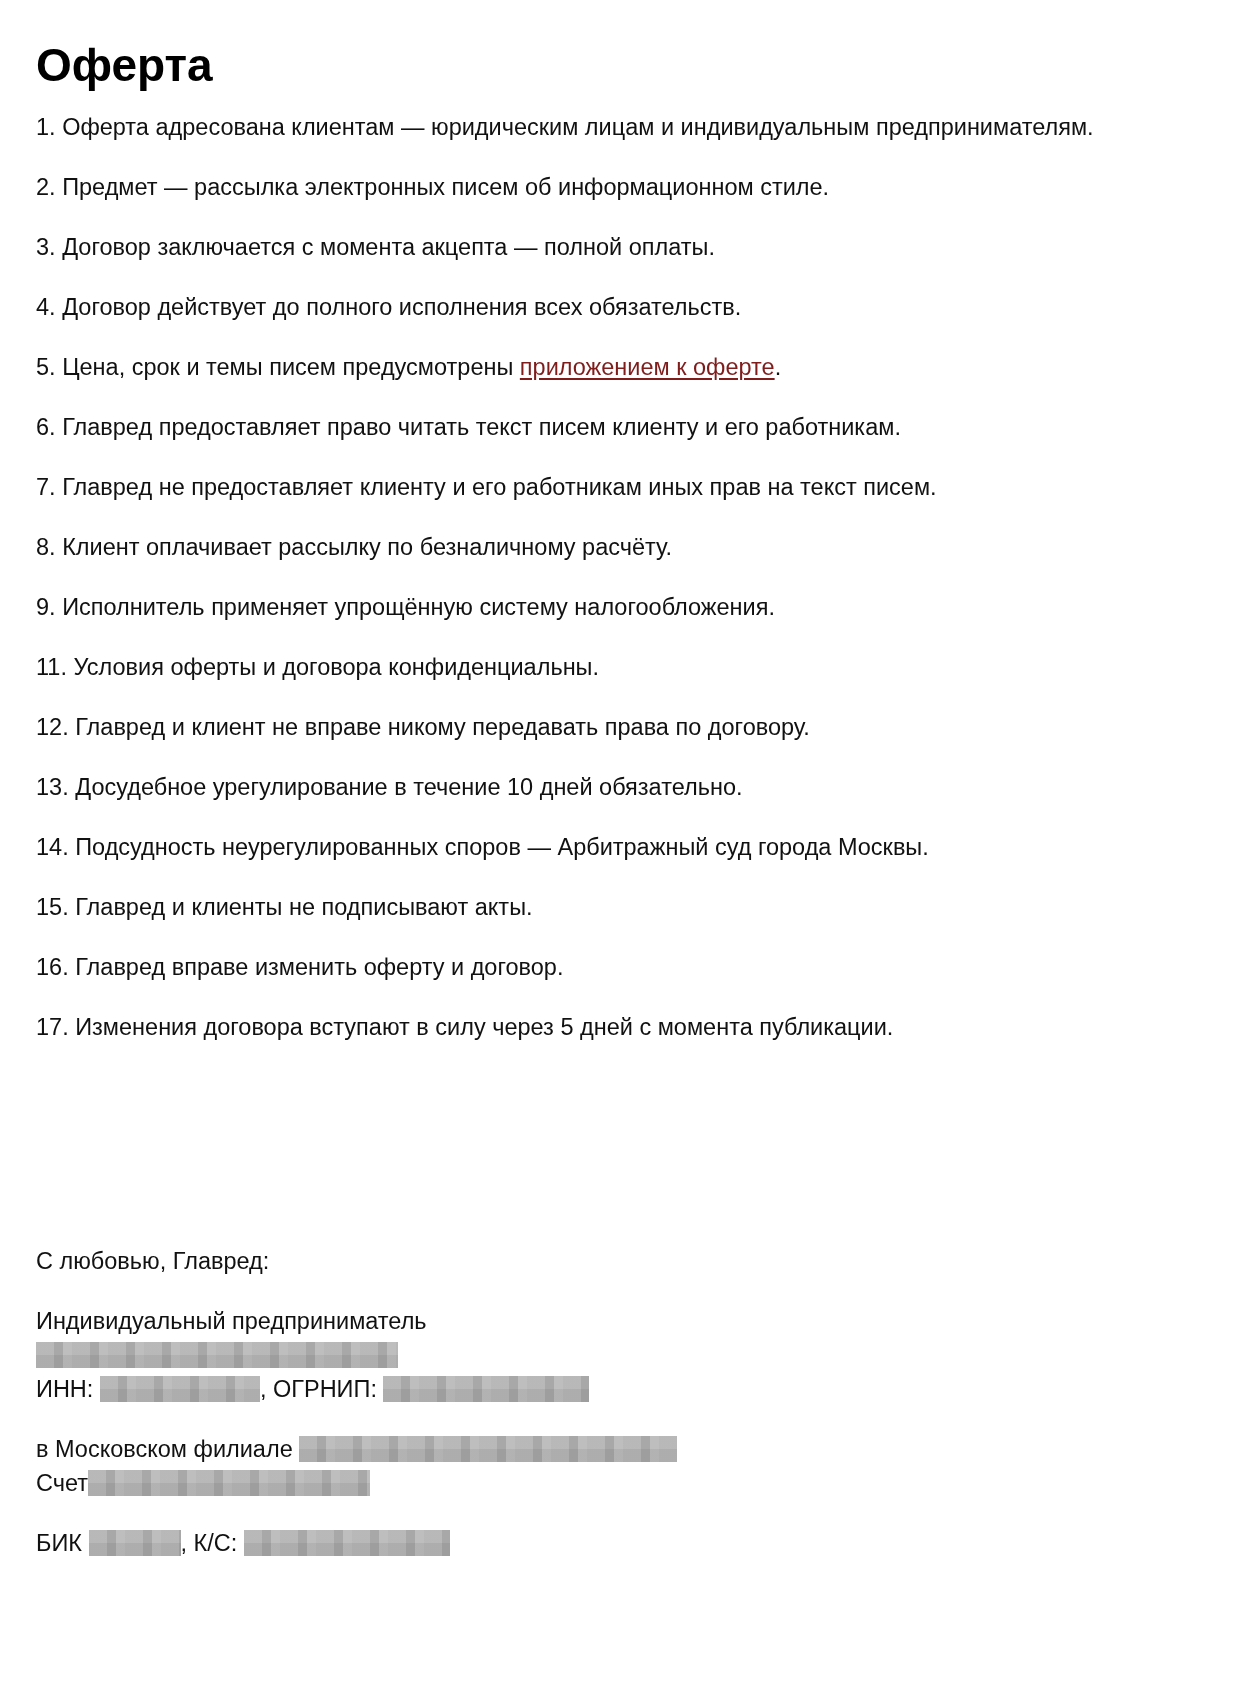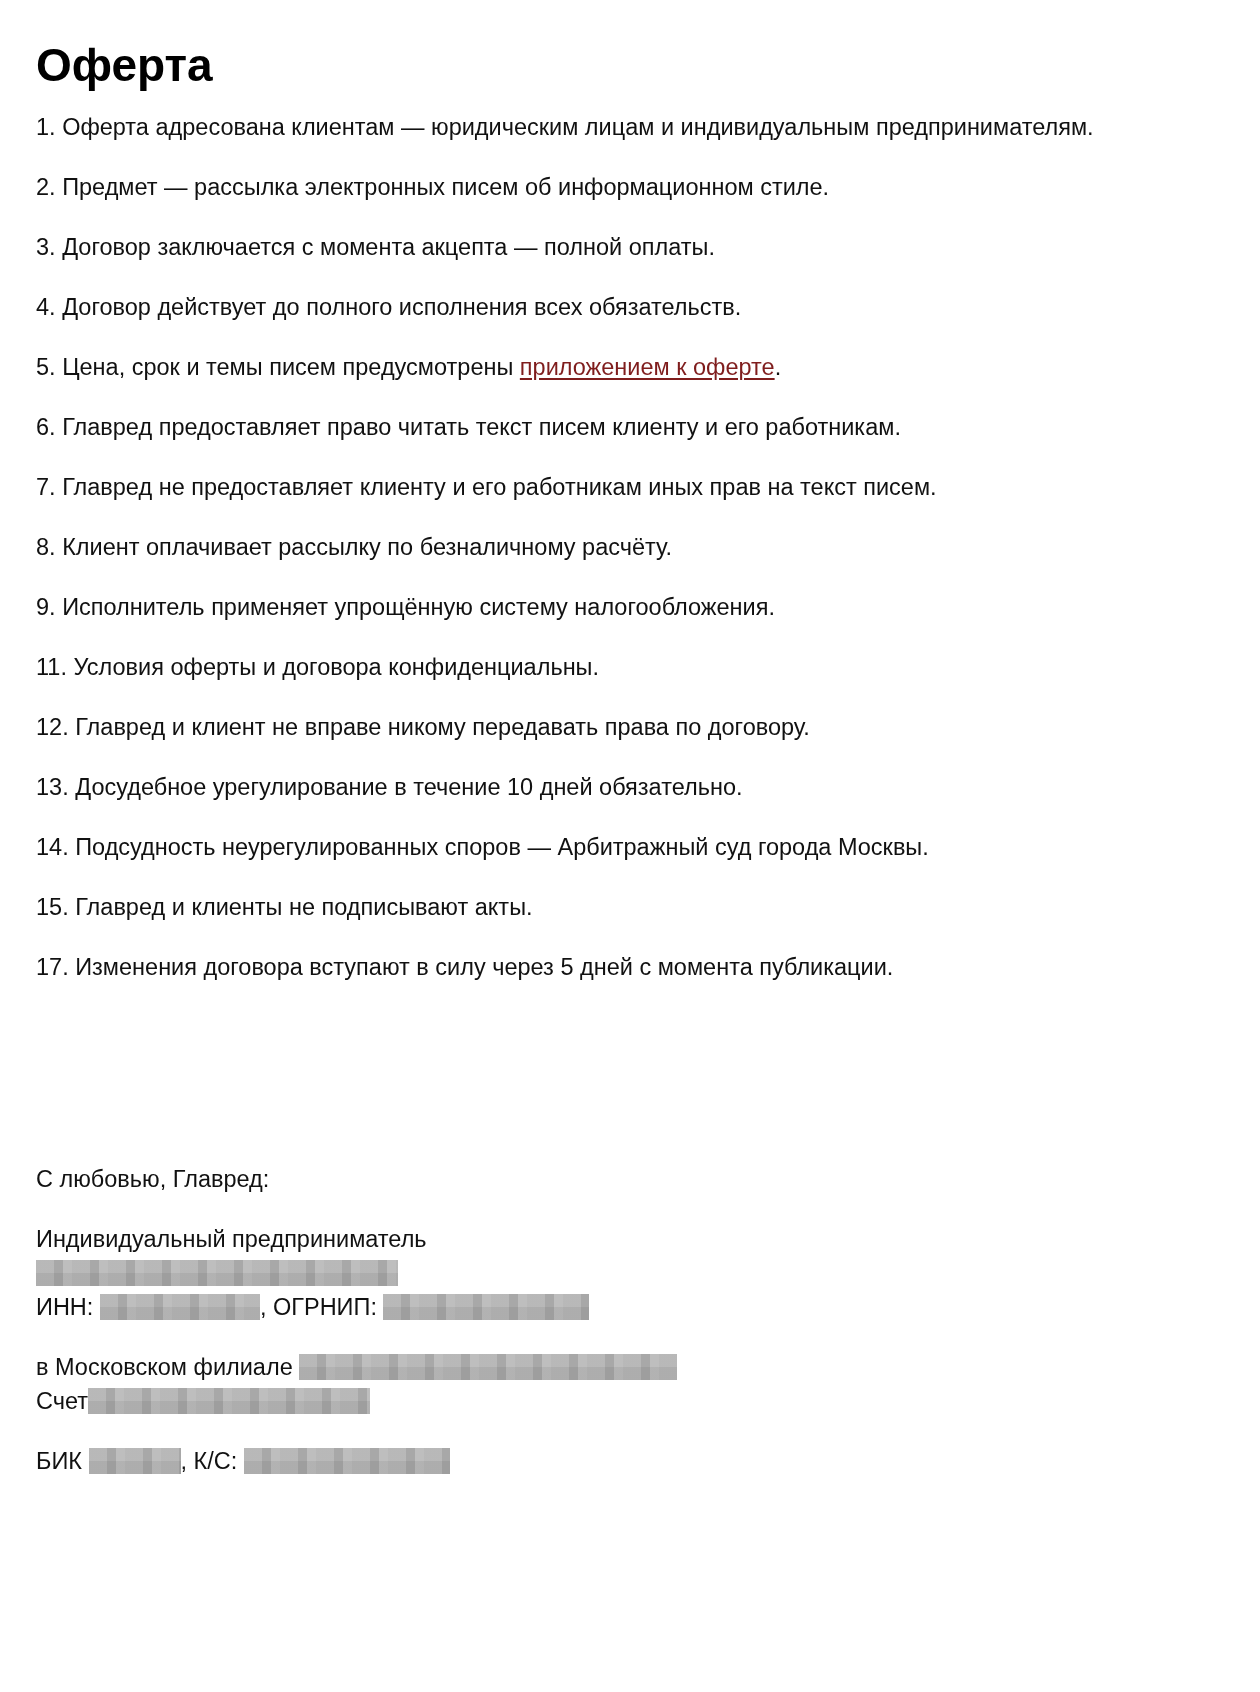--- a/index.html
+++ b/index.html
@@ -13,21 +13,21 @@
     margin: 0; position: absolute; top: 38px; left: 36px;
     font-size: 46px; font-weight: bold; letter-spacing: 0;
     color: #000;
   }
   .clauses { position: absolute; top: 112px; left: 36px; margin: 0; padding: 0; list-style: none; }
   .clauses li {
     height: 60px; line-height: 30px;
     font-size: 23.5px; white-space: nowrap;
   }
   a.link { color: #7f1d1d; text-underline-offset: 3px; }
-  .sign { position: absolute; left: 36px; top: 1162px; font-size: 23.5px; line-height: 34px; }
+  .sign { position: absolute; left: 36px; top: 1244px; font-size: 23.5px; line-height: 34px; }
   .sign p { margin: 0; }
   .gap { height: 26px; }
   .redact {
     display: inline-block; height: 26px; vertical-align: -5px;
     background:
       repeating-linear-gradient(90deg, rgba(0,0,0,0.08) 0 18px, rgba(0,0,0,0.16) 18px 27px, rgba(0,0,0,0.05) 27px 36px),
       linear-gradient(180deg, #c8c8c8 0 50%, #bcbcbc 50% 100%);
   }
 </style>
 </head>
@@ -44,20 +44,21 @@
     <li><span>5. Цена, срок и темы писем предусмотрены </span><a class="link" href="#">приложением к оферте</a><span>.</span></li>
     <li>6. Главред предоставляет право читать текст писем клиенту и его работникам.</li>
     <li>7. Главред не предоставляет клиенту и его работникам иных прав на текст писем.</li>
     <li>8. Клиент оплачивает рассылку по безналичному расчёту.</li>
     <li>9. Исполнитель применяет упрощённую систему налогообложения.</li>
     <li>11. Условия оферты и договора конфиденциальны.</li>
     <li>12. Главред и клиент не вправе никому передавать права по договору.</li>
     <li>13. Досудебное урегулирование в течение 10 дней обязательно.</li>
     <li>14. Подсудность неурегулированных споров — Арбитражный суд города Москвы.</li>
     <li>15. Главред и клиенты не подписывают акты.</li>
+    <li>16. Главред вправе изменить оферту и договор.</li>
     <li>17. Изменения договора вступают в силу через 5 дней с момента публикации.</li>
   </ul>
 
   <div class="sign">
     <p>С любовью, Главред:</p>
     <div class="gap"></div>
     <p>Индивидуальный предприниматель</p>
     <p><span class="redact" style="width:362px;"></span></p>
     <p><span>ИНН:</span> <span class="redact" style="width:160px;"></span><span>, ОГРНИП:</span> <span class="redact" style="width:206px;"></span></p>
     <div class="gap"></div>

